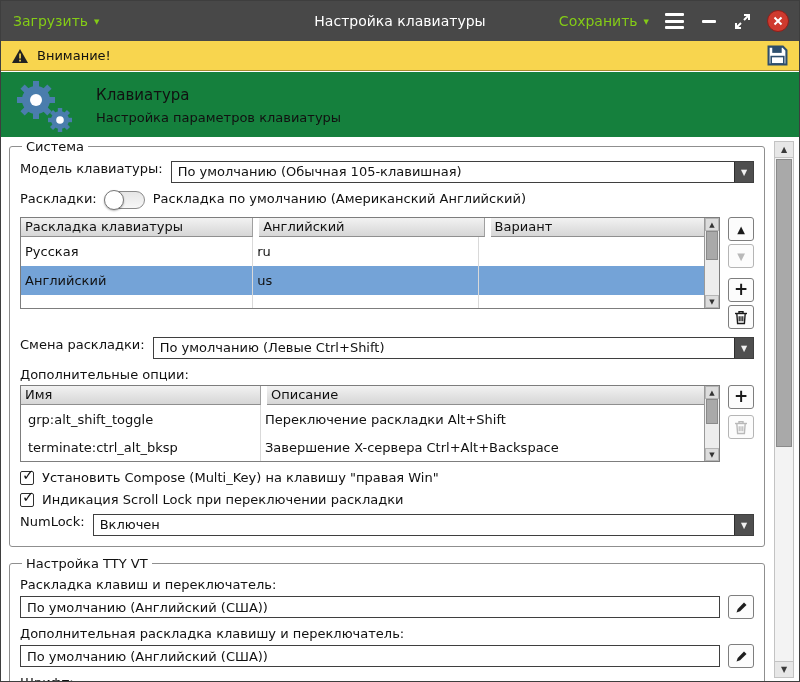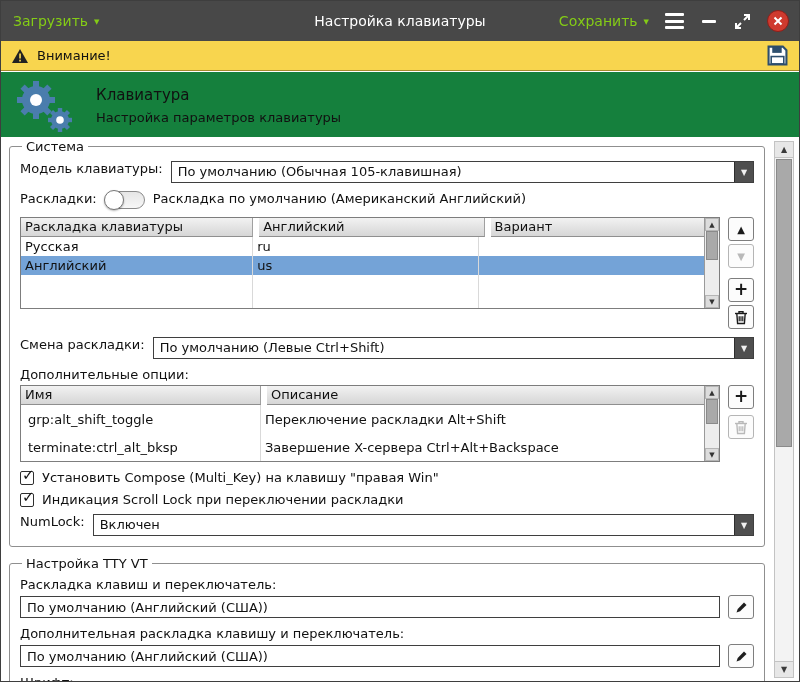--- a/index.html
+++ b/index.html
@@ -49,21 +49,21 @@
   .toggle { width:40px; height:18px; border:1px solid #8a8a8a; border-radius:10px; background:linear-gradient(#e6e6e6,#f7f7f7); position:relative; flex:0 0 auto; }
   .knob { position:absolute; left:-2px; top:-2px; width:20px; height:20px; border-radius:50%; background:#fff; border:1px solid #777; box-shadow:0 1px 2px rgba(0,0,0,.3); }
 
   
   .tablewrap { display:flex; align-items:flex-start; gap:8px; margin:2px 0 8px 0; }
   .tbl { flex:1; border:1px solid #7d7d7d; position:relative; display:flex; flex-direction:column; background:#fff; padding-right:15px; overflow:hidden; }
   .tbl.layouts { height:92px; }
   .tbl.options { height:77px; }
   .thead { display:flex; height:19px; flex:0 0 auto;gap:6px; }
   .th { background:linear-gradient(#f2f2f2,#d6d6d6); border-right:1px solid #a0a0a0; border-bottom:1px solid #8f8f8f; font-size:13px; padding:1px 0 0 4px; white-space:nowrap; overflow:hidden; }
-  .trow { display:flex; height:19px; flex:0 0 auto; }
+  .trow { display:flex; height:29px; flex:0 0 auto; }
   .orow { display:flex; height:28px; align-items:center; flex:0 0 auto; }
   .td { font-size:13px; padding-left:4px; white-space:nowrap; overflow:hidden; border-right:1px solid #d9d9d9; height:100%; display:flex; align-items:center; }
   .trow.selected { background:#74a3d7; }
   .tfill { flex:1 1 auto; display:flex; }
   .tfill .td { height:auto; }
   .lc1 { flex:0 0 34%; } .lc2 { flex:0 0 33%; } .lc3 { flex:1; border-right:none; }
   .oc1 { flex:0 0 240px; } .oc2 { flex:1; border-right:none; }
 
   .tsb { position:absolute; top:0; right:0; bottom:0; width:15px; background:#ededed; border-left:1px solid #9a9a9a; display:flex; flex-direction:column; }
   .tsb-arrow { flex:0 0 13px; display:flex; align-items:center; justify-content:center; font-size:7px; color:#333; background:#dcdcdc; border:1px solid #b5b5b5; }

